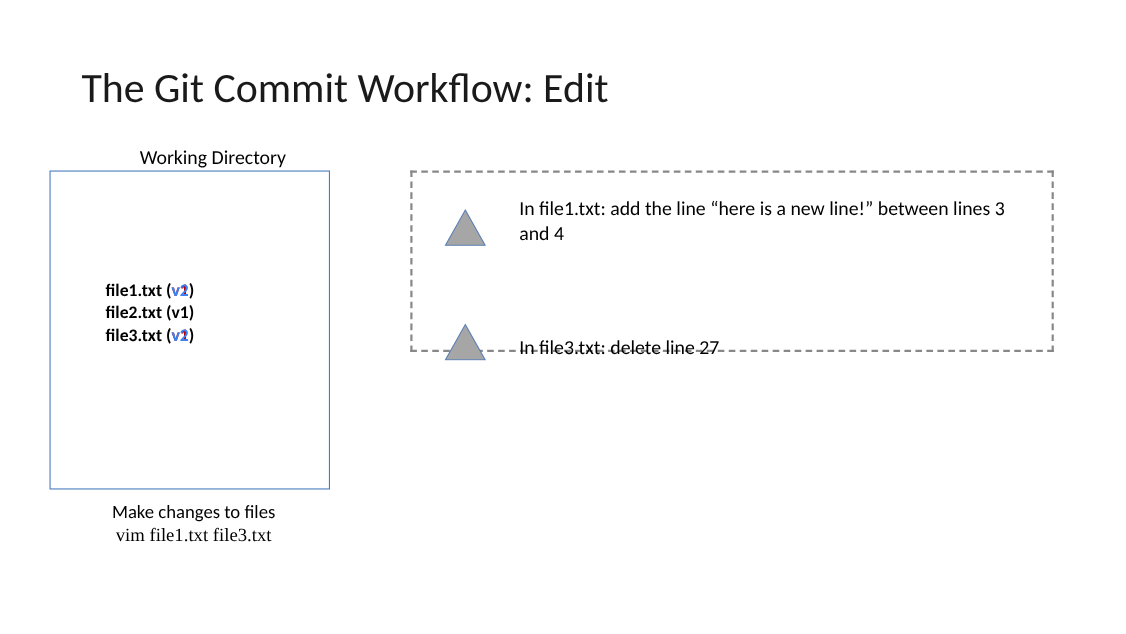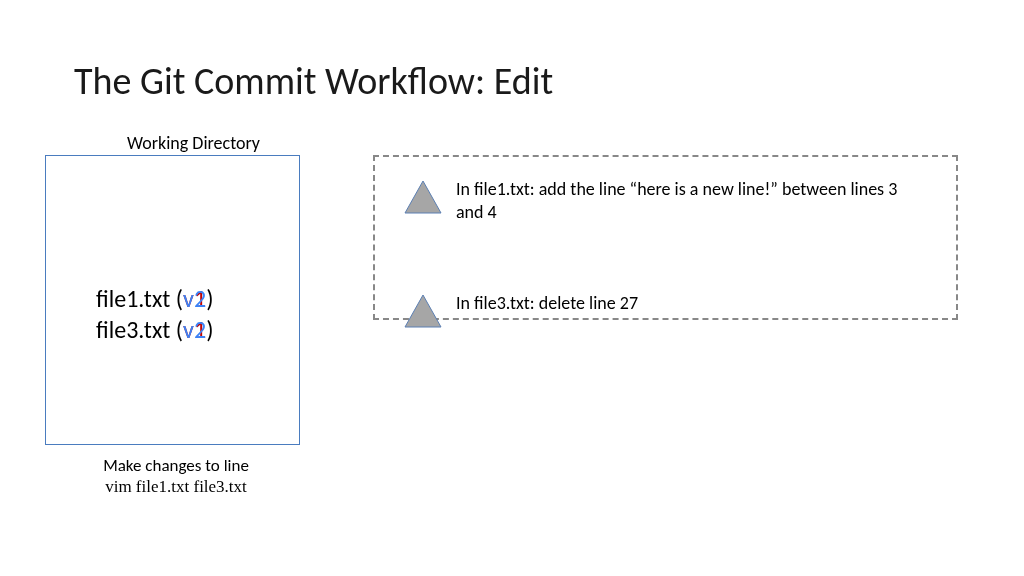--- a/index.html
+++ b/index.html
@@ -2,30 +2,30 @@
 <html><head>
 <meta charset="utf-8">
 <style>
   * { box-sizing: border-box; margin: 0; padding: 0; }
   html, body { width: 1024px; height: 576px; background: #fff; font-family: "Calibri", "Segoe UI", Arial, sans-serif; color: #000; }
   .slide { position: relative; width: 1024px; height: 576px; }
   .title { position: absolute; left: 74px; top: 58px; font-size: 38px; font-weight: 400; color: #1a1a1a; }
   .wd-label { position: absolute; left: 106px; top: 132px; font-size: 18px; margin-left: 21px; }
   .changes-label { position: absolute; left: 524px; top: 128px; font-size: 18px; }
   .wd-box { position: absolute; left: 45px; top: 155px; width: 255px; height: 290px; border: 1px solid #4a7cbf; background: #fff; }
-  .files { position: absolute; left: 96px; top: 284px; font-size: 24px; line-height: 1.28; font-weight: 400; }
+  .files { position: absolute; left: 96px; top: 255px; font-size: 16px; line-height: 1.28; font-weight: 700; }
   .files .row { white-space: nowrap; }
   
   .overlap { position: relative; display: inline-block; }
   .overlap .behind { position: absolute; left: 0; top: 0; color: #c00000; }
   .overlap .front { position: relative; color: #3b82f6; }
   .caption1 { position: absolute; left: 86px; top: 455px; font-size: 17px; text-align: center; width: 180px; }
   .caption2 { position: absolute; left: 46px; top: 477px; font-size: 17px; text-align: center; width: 260px; font-family: Liberation Serif, serif; }
   .changes-box { position: absolute; left: 373px; top: 155px; width: 585px; height: 165px; border: 2.5px dashed #888; }
-  .change-item { position: absolute; display: flex; align-items: flex-start; gap: 14px; }
+  .change-item { position: absolute; display: flex; align-items: flex-end; gap: 30px; }
   .change-item.one { left: 404px; top: 178px; width: 540px; }
   .change-item.two { left: 404px; top: 248px; width: 540px; margin-top: 44px; }
   .tri-wrap { position: relative; width: 38px; height: 33px; flex-shrink: 0; margin-top: 2px; }
   .tri-wrap svg { display: block; }
   .change-text { font-size: 18px; line-height: 1.25; max-width: 470px; }
 </style>
 </head>
 <body>
 
 <div class="slide">
@@ -34,25 +34,28 @@
 
   <div class="wd-label">Working Directory</div>
 
   <div class="wd-box"></div>
 
   <div class="files">
     <div class="row">
       <span>file1.txt</span><span> (</span><span class="overlap"><span class="behind">v1</span><span class="front">v2</span></span><span>)</span>
     </div>
     <div class="row">
+      <span>file2.txt</span><span> (</span><span>v1</span><span>)</span>
+    </div>
+    <div class="row">
       <span>file3.txt</span><span> (</span><span class="overlap"><span class="behind">v1</span><span class="front">v2</span></span><span>)</span>
     </div>
   </div>
 
-  <div class="caption1">Make changes to line</div>
+  <div class="caption1">Make changes to files</div>
   <div class="caption2">vim file1.txt file3.txt</div>
 
   <div class="changes-box"></div>
 
   <div class="change-item one">
     <span class="tri-wrap">
       <svg width="38" height="34" viewBox="0 0 38 34">
           <polygon points="19,1 37,33 1,33" fill="#a6a6a6" stroke="#5b7fb3" stroke-width="1"></polygon>
         </svg>
     </span>

